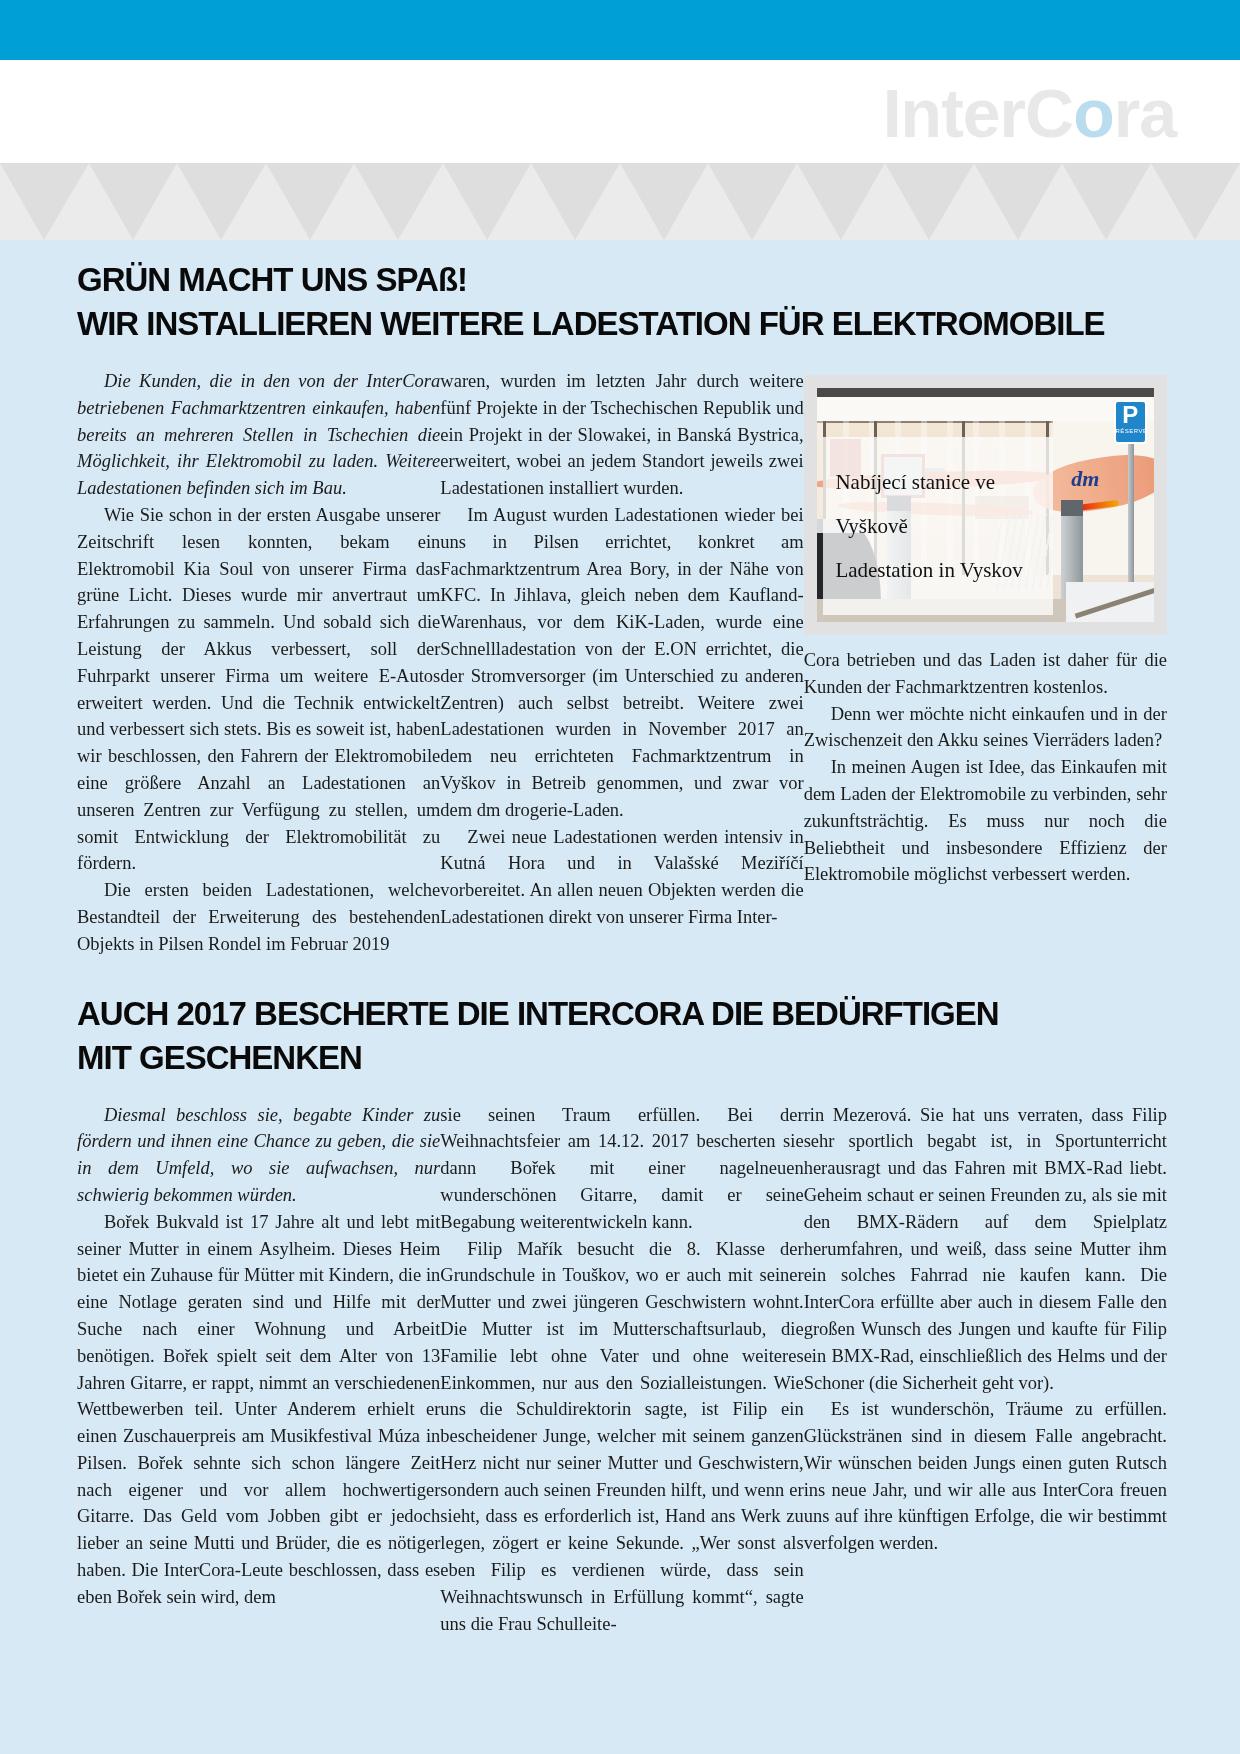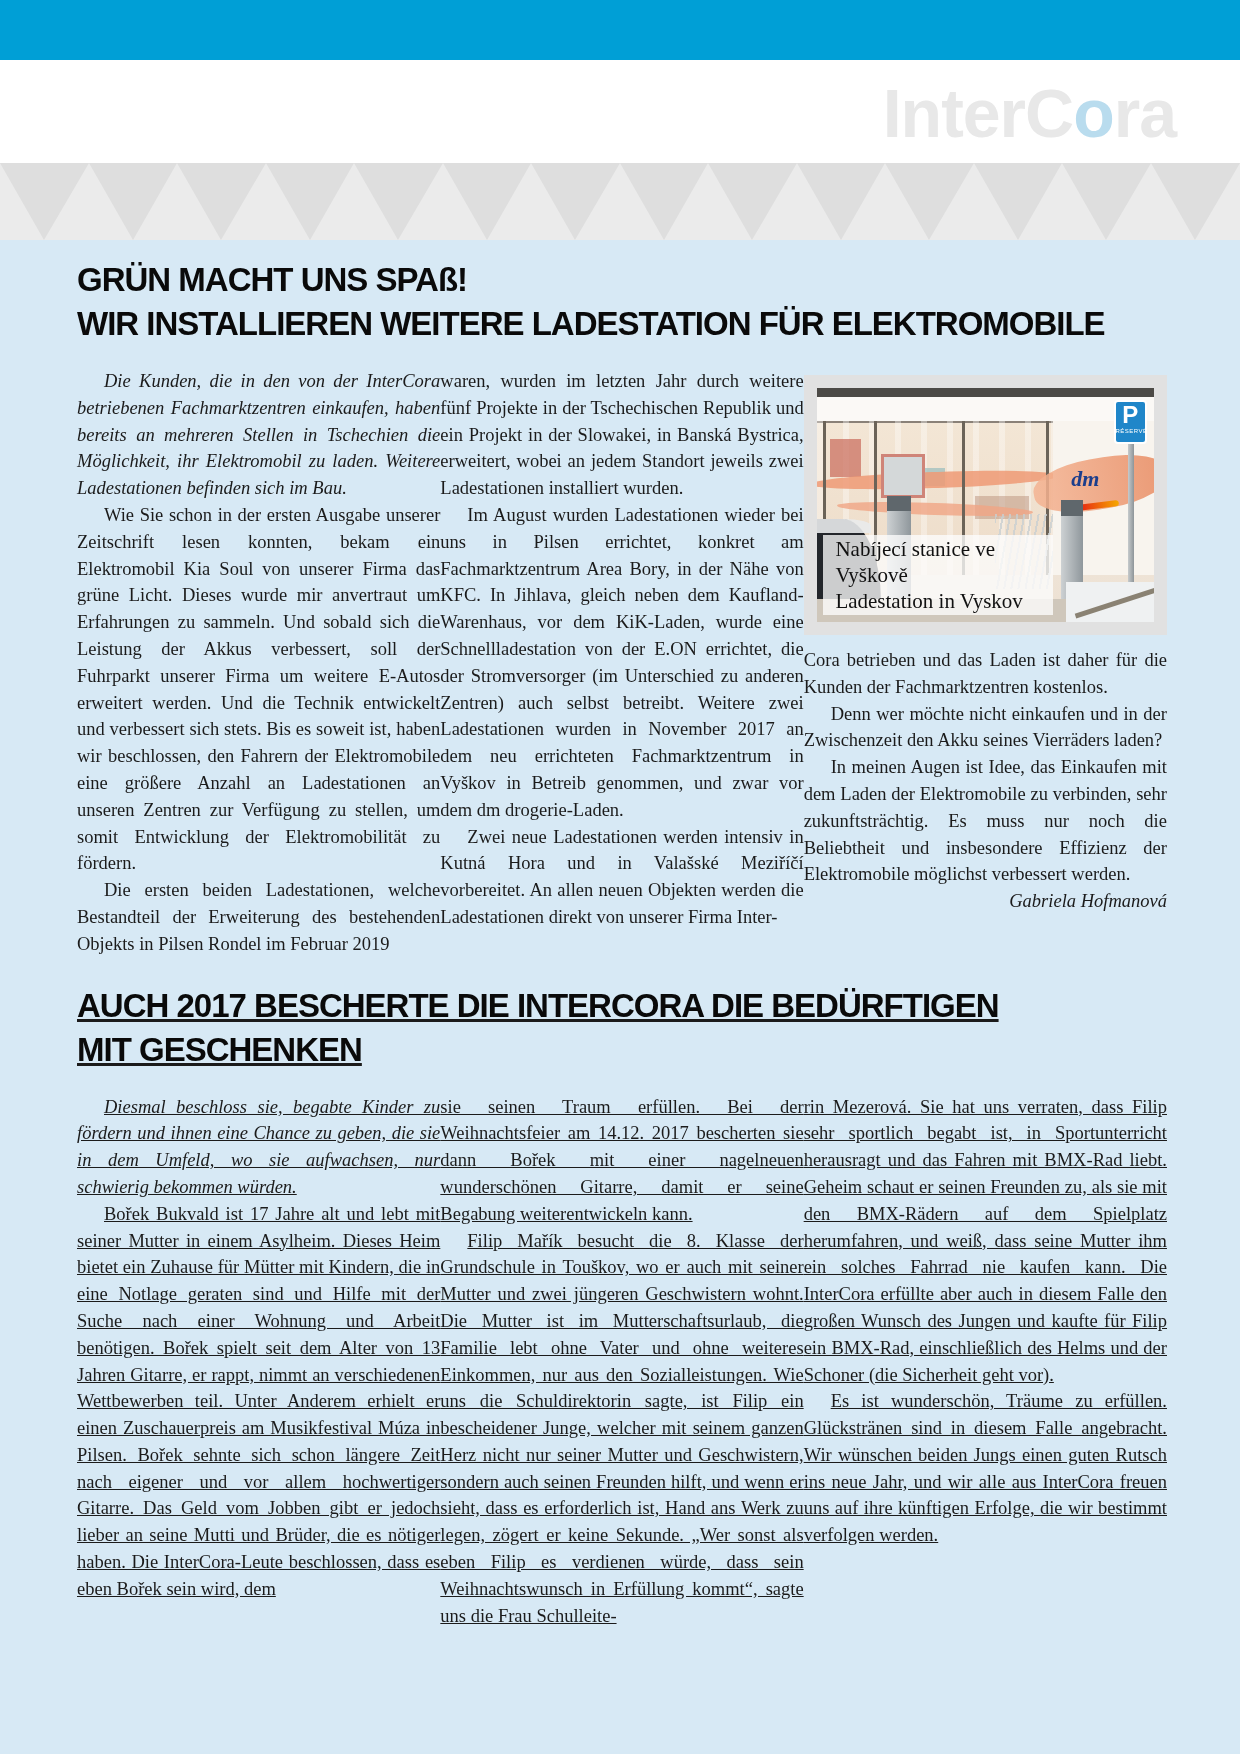--- a/index.html
+++ b/index.html
@@ -24,21 +24,21 @@
   h1.headline { margin:0 0 22px 0; font-family:"Liberation Sans", sans-serif;
                 font-weight:700; font-size:33px; line-height:44px; letter-spacing:-1px;
                 color:#0a0a0a; }
   h1.headline span { display:block; }
   .cols { display:flex; }
   .col { flex:1; min-width:0; font-size:18.5px; line-height:26.8px; }
   .col p { margin:0; text-align:justify; }
   .col p.ind { text-indent:27px; }
   .col p.lead { font-style:italic; text-indent:27px; }
   .col p.sig { text-align:right; font-style:italic; }
-  .article-2 { margin-top:26px;text-decoration:underline; }
+  .article-2 { margin-top:34px; }
 
   
   figure.photo { margin:7px 0 12px 0; padding:13px; background:#e1e1e1; }
   .photo-inner { position:relative; height:234px; overflow:hidden;
                  background:linear-gradient(#f7efe5,#ece0d2); }
   .photo-inner > div { position:absolute; }
   .roof-edge   { top:0; left:0; width:100%; height:4%;  background:#4c4a46; }
   .fascia      { top:4%; left:0; width:100%; height:10%; background:#fbf9f6; }
   .glass       { top:14%; left:0; width:70%; height:66%;
                  background:linear-gradient(#f3e6d5,#eddcc9); border-top:2px solid #8a8178; }
@@ -81,22 +81,22 @@
            opacity:.8; }
   .car { top:56%; left:0; width:19%; height:44%; background:#23262b;
          border-top-right-radius:60% 80%; }
   .car-snow { top:56%; left:0; width:16%; height:6%; background:#e9ebec;
               border-top-right-radius:50%; opacity:.9; }
   .pavement { bottom:0; left:0; width:100%; height:10%; background:#cfc7bb; }
   .snow-patch { bottom:0; left:74%; width:26%; height:17%; background:#eff1f2; }
   .walkway-edge { bottom:8%; left:76%; width:30%; height:5px; background:#8a8273;
                   transform:rotate(-18deg); }
   figcaption.caption { position:absolute; left:2%; bottom:3%; width:68%;
-            background:rgba(252,252,252,.78); padding:1px 12px;
-            font-family:"Liberation Serif", serif; font-size:21px; line-height:26px;
+            background:rgba(252,252,252,.78); padding:23px 12px;
+            font-family:"Liberation Serif", serif; font-size:21px; line-height:44px;
             color:#111111; }
 </style>
 </head>
 <body>
 
 <div class="page">
 
   <div class="top-bar"></div>
 
   <header class="logo-band">
@@ -168,21 +168,20 @@
               <div class="walkway-edge"></div>
               <figcaption class="caption">
                 <div>Nabíjecí stanice ve Vyškově</div>
                 <div>Ladestation in Vyskov</div>
               </figcaption>
             </div>
           </figure>
           <p>Cora betrieben und das Laden ist daher für die Kunden der Fachmarktzentren kostenlos.</p>
           <p class="ind">Denn wer möchte nicht einkaufen und in der Zwischenzeit den Akku seines Vierräders laden?</p>
           <p class="ind">In meinen Augen ist Idee, das Einkaufen mit dem Laden der Elektromobile zu verbinden, sehr zukunftsträchtig. Es muss nur noch die Beliebtheit und insbesondere Effizienz der Elektromobile möglichst verbessert werden.</p>
-          <p class="sig">Gabriela Hofmanová</p>
         </div>
       </div>
     </section>
 
     <section class="article-2">
       <h1 class="headline">
         <span>AUCH 2017 BESCHERTE DIE INTERCORA DIE BEDÜRFTIGEN</span>
         <span>MIT GESCHENKEN</span>
       </h1>
       <div class="cols">

